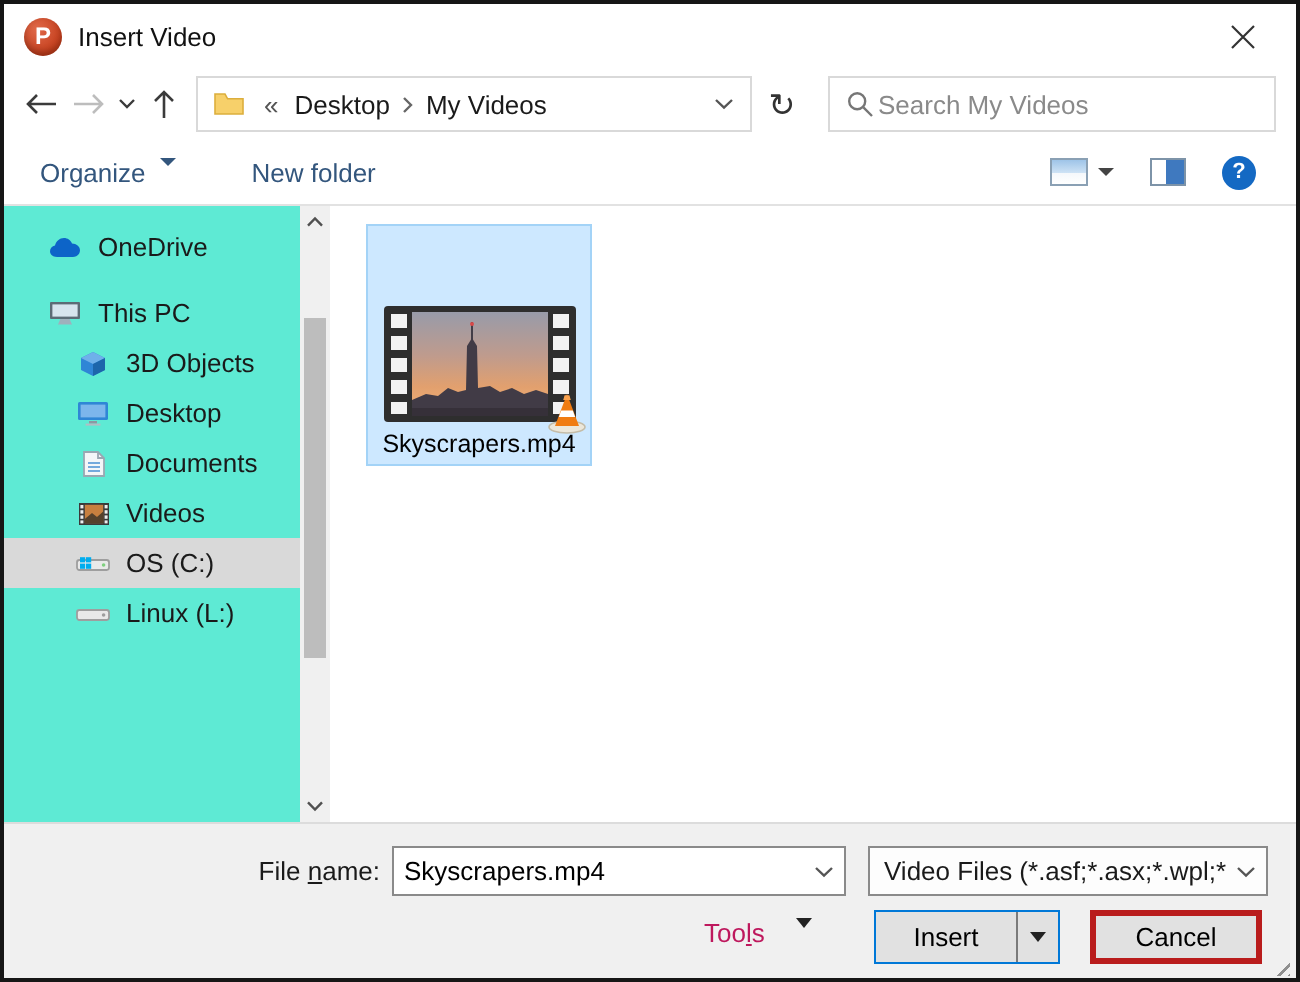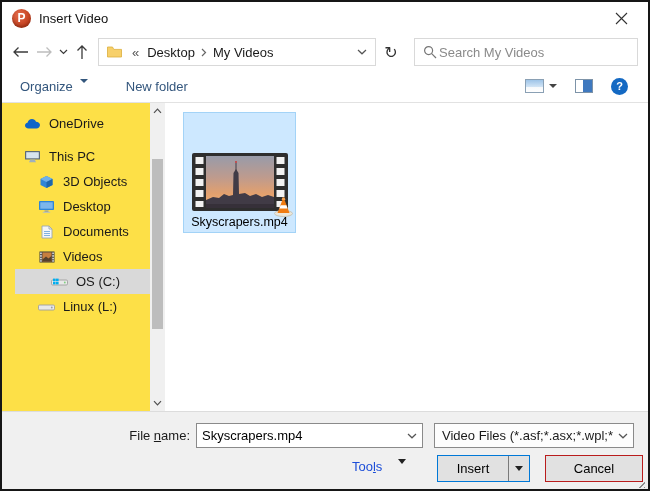--- a/index.html
+++ b/index.html
@@ -49,26 +49,26 @@
                background:linear-gradient(180deg,#9ec4e8 0%,#cfe3f5 55%,#f5f8fb 56%,#fff 100%);}
   .views-caret{width:0;height:0;border-left:4px solid transparent;border-right:4px solid transparent;
                border-top:4px solid #444;}
   .pane-icon{width:18px;height:14px;border:1px solid #7d93a8;box-sizing:border-box;background:#fff;
              position:relative;}
   .pane-icon::after{content:"";position:absolute;top:0;right:0;bottom:0;width:55%;background:#3f79bf;}
   .help-icon{width:17px;height:17px;border-radius:50%;background:#1469c3;color:#fff;
              font-size:11px;font-weight:bold;display:flex;align-items:center;justify-content:center;}
 
   
-  .content{display:flex;height:308px;background:#fde047;justify-content:center;}
+  .content{display:flex;height:308px;background:#5eead4;justify-content:center;}
   .sidebar{position:relative;width:163px;flex:0 0 163px;padding-top:8px;box-sizing:border-box;}
   .side-item{height:25px;display:flex;align-items:center;gap:8px;width:148px;box-sizing:border-box;}
   .side-item.lvl0{padding-left:22px;}
   .side-item.lvl1{padding-left:36px;}
-  .side-item.selected{background:#d9d9d9;margin-left:13px;}
+  .side-item.selected{background:#d9d9d9;}
   .side-gap{height:8px;}
   .side-ico{width:17px;display:flex;justify-content:center;flex:0 0 17px;}
   .side-label{white-space:nowrap;}
 
   .v-scrollbar{position:absolute;top:0;right:0;width:15px;height:100%;background:#f0f0f0;}
   .sb-arrow{position:absolute;left:0;width:15px;height:16px;display:flex;align-items:center;
             justify-content:center;}
   .sb-up{top:0;} .sb-down{bottom:0;}
   .sb-thumb{position:absolute;left:2px;width:11px;top:56px;height:170px;background:#bdbdbd;}
 
@@ -86,30 +86,30 @@
   .accel{text-decoration:underline;}
   .combo{position:absolute;box-sizing:border-box;height:25px;border:1px solid #8a8a8a;
          background:#fff;display:flex;align-items:center;}
   .combo-filename{left:194px;top:11px;width:227px;}
   .combo-filename input{flex:1;border:none;outline:none;font:13px "Liberation Sans",sans-serif;
                         padding:0 0 0 5px;background:transparent;color:#000;min-width:0;}
   .combo-filetype{left:432px;top:11px;width:200px;background:#fdfdfd;}
   .combo-filetype .ft-text{flex:1;padding-left:7px;white-space:nowrap;overflow:hidden;}
   .combo-chev{flex:0 0 20px;display:flex;align-items:center;justify-content:center;}
 
-  .tools{position:absolute;left:350px;top:47px;display:flex;gap:16px;color:#1d4ed8;}
+  .tools{position:absolute;left:350px;top:47px;display:flex;gap:16px;color:#be185d;}
   .caret-dark{width:0;height:0;border-left:4.5px solid transparent;border-right:4.5px solid transparent;
               border-top:5px solid #222;}
   .btn{position:absolute;top:43px;height:27px;box-sizing:border-box;background:#e1e1e1;
        display:flex;align-items:center;justify-content:center;font-size:13px;color:#000;}
   .btn-insert{left:435px;width:93px;border:1px solid #0078d7;padding:0;}
   .btn-insert .main{flex:1;text-align:center;}
   .btn-insert .drop{width:20px;align-self:stretch;display:flex;align-items:center;
                     justify-content:center;border-left:1px solid #7a7a7a;}
-  .btn-cancel{left:543px;width:98px;border:1px solid #b91c1c;}
+  .btn-cancel{left:543px;width:86px;border:3px solid #b91c1c;}
   .grip{position:absolute;right:3px;bottom:3px;width:9px;height:9px;
         background:repeating-linear-gradient(135deg,#8f8f8f 0 1.4px,transparent 1.4px 4px);
         clip-path:polygon(100% 0,100% 100%,0 100%);}
   svg{display:block;}
 </style>
 </head>
 <body>
 
 <div class="dialog">
 

